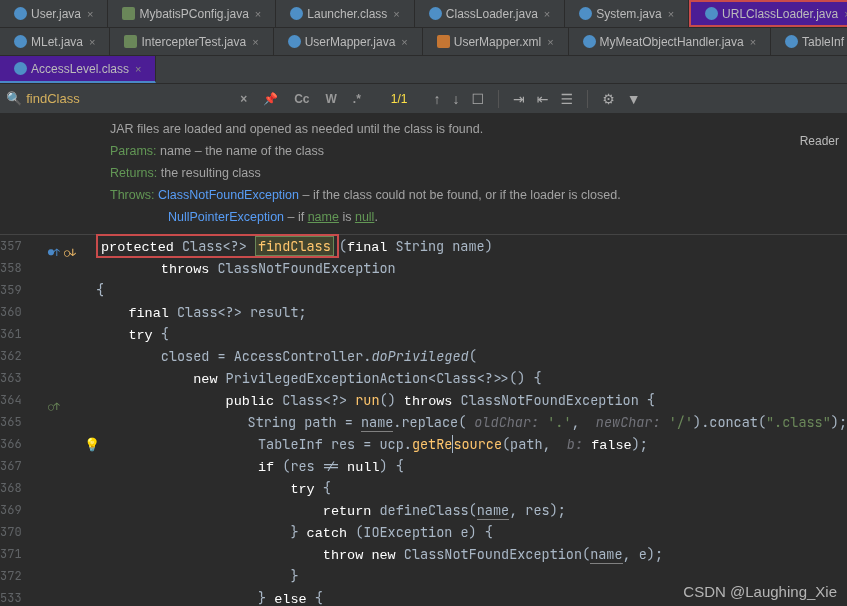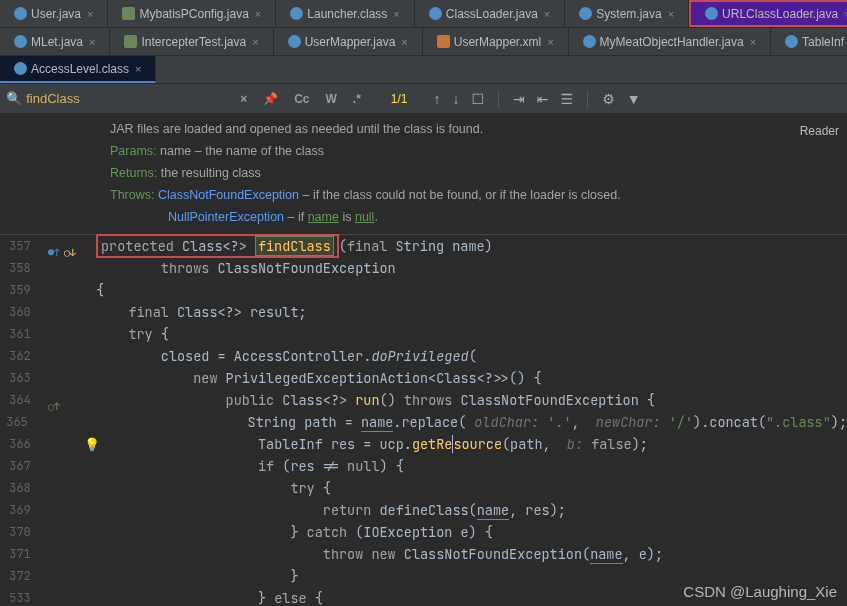--- a/index.html
+++ b/index.html
@@ -11,21 +11,21 @@
     overflow: hidden; position: relative;
   }
   .tabs-row { display: flex; background: #3c3f41; border-bottom: 1px solid #2b2b2b; height: 28px; }
   .tab {
     display: flex; align-items: center; gap: 4px;
     padding: 0 14px; border-right: 1px solid #2b2b2b;
     color: #bbb; cursor: pointer; white-space: nowrap;
     font-size: 12px;
   }
   .tab.active-highlight { background: #4c1d95; border: 2px solid #c94b4b; border-bottom: 2px solid #c94b4b; }
-  .tab.selected { background: #0f172a; border-bottom: 2px solid #4a88c7; }
+  .tab.selected { background: #4c1d95; border-bottom: 2px solid #4a88c7; }
   .tab .close { color: #888; font-size: 11px; margin-left: 2px; }
   .ficon { width: 13px; height: 13px; display: inline-block; }
   .ficon.class { background: #4e8fc6; border-radius: 50%; }
   .ficon.cfg { background: #6a8759; border-radius: 2px; }
   .ficon.xml { background: #c57633; border-radius: 2px; }
   .findbar {
     display: flex; align-items: center; gap: 4px;
     background: #3c3f41; height: 30px; border-bottom: 1px solid #2b2b2b;
     padding: 0 6px;
   }
@@ -36,32 +36,32 @@
     font-size: 13px; font-style: normal;
   }
   .fb-btn {
     color: #999; padding: 2px 6px; font-weight: bold; font-size: 12px;
     cursor: pointer;
   }
   .fb-ratio { margin-left: 20px; color: #fde047; }
   .fb-arrow { color: #aaa; padding: 0 4px; font-size: 14px; cursor: pointer; }
   .fb-sep { width: 1px; height: 18px; background: #555; margin: 0 6px; }
   .editor { position: relative; height: 520px; background: #2b2b2b; }
-  .reader { position: absolute; right: 8px; top: 10px; color: #bbb; font-size: 12px; }
+  .reader { position: absolute; right: 8px; top: 20px; color: #bbb; font-size: 12px; }
   .doc { padding: 4px 0 6px 110px; border-bottom: 1px solid #444; font-size: 12.5px; line-height: 22px; }
   .doc .grn { color: #629755; }
   .doc .gry { color: #a3a3a3; }
   .doc .lnk { color: #589df6; }
   .doc .ylnk { color: #629755; text-decoration: underline; }
   .code-area { position: relative; font-family: "JetBrains Mono", Consolas, monospace; font-size: 13.5px; }
   .line { display: flex; height: 22px; align-items: center; }
-  .gutter { width: 48px; text-align: center; padding-right: 8px; color: #606366; font-size: 12px; user-select: none; }
+  .gutter { width: 48px; text-align: left; padding-right: 8px; color: #606366; font-size: 12px; user-select: none; }
   .marks { width: 30px; position: relative; }
   .code { white-space: pre; padding-left: 18px; position: relative; }
-  .kw { color: #a3a3a3; }
+  .kw { color: #ffffff; font-family: Liberation Mono, monospace; }
   .mtd { color: #ffc66d; }
   .str { color: #6a8759; }
   .param { color: #72737a; font-style: italic; }
   .hl-box { background: #41442e; border: 1px solid #6a8759; padding: 0 2px; }
   .red-frame { border: 2px solid #c94b4b; padding: 1px 3px; }
   .underline { border-bottom: 1px solid #808080; }
   .bulb { position: absolute; left: 84px; color: #ffc66d; font-size: 13px; }
   .gut-ic { position: absolute; font-size: 10px; }
   .watermark { position: absolute; right: 10px; bottom: 6px; color: #ccc; font-size: 15px; font-family: Arial; opacity: .85; }
 </style>

